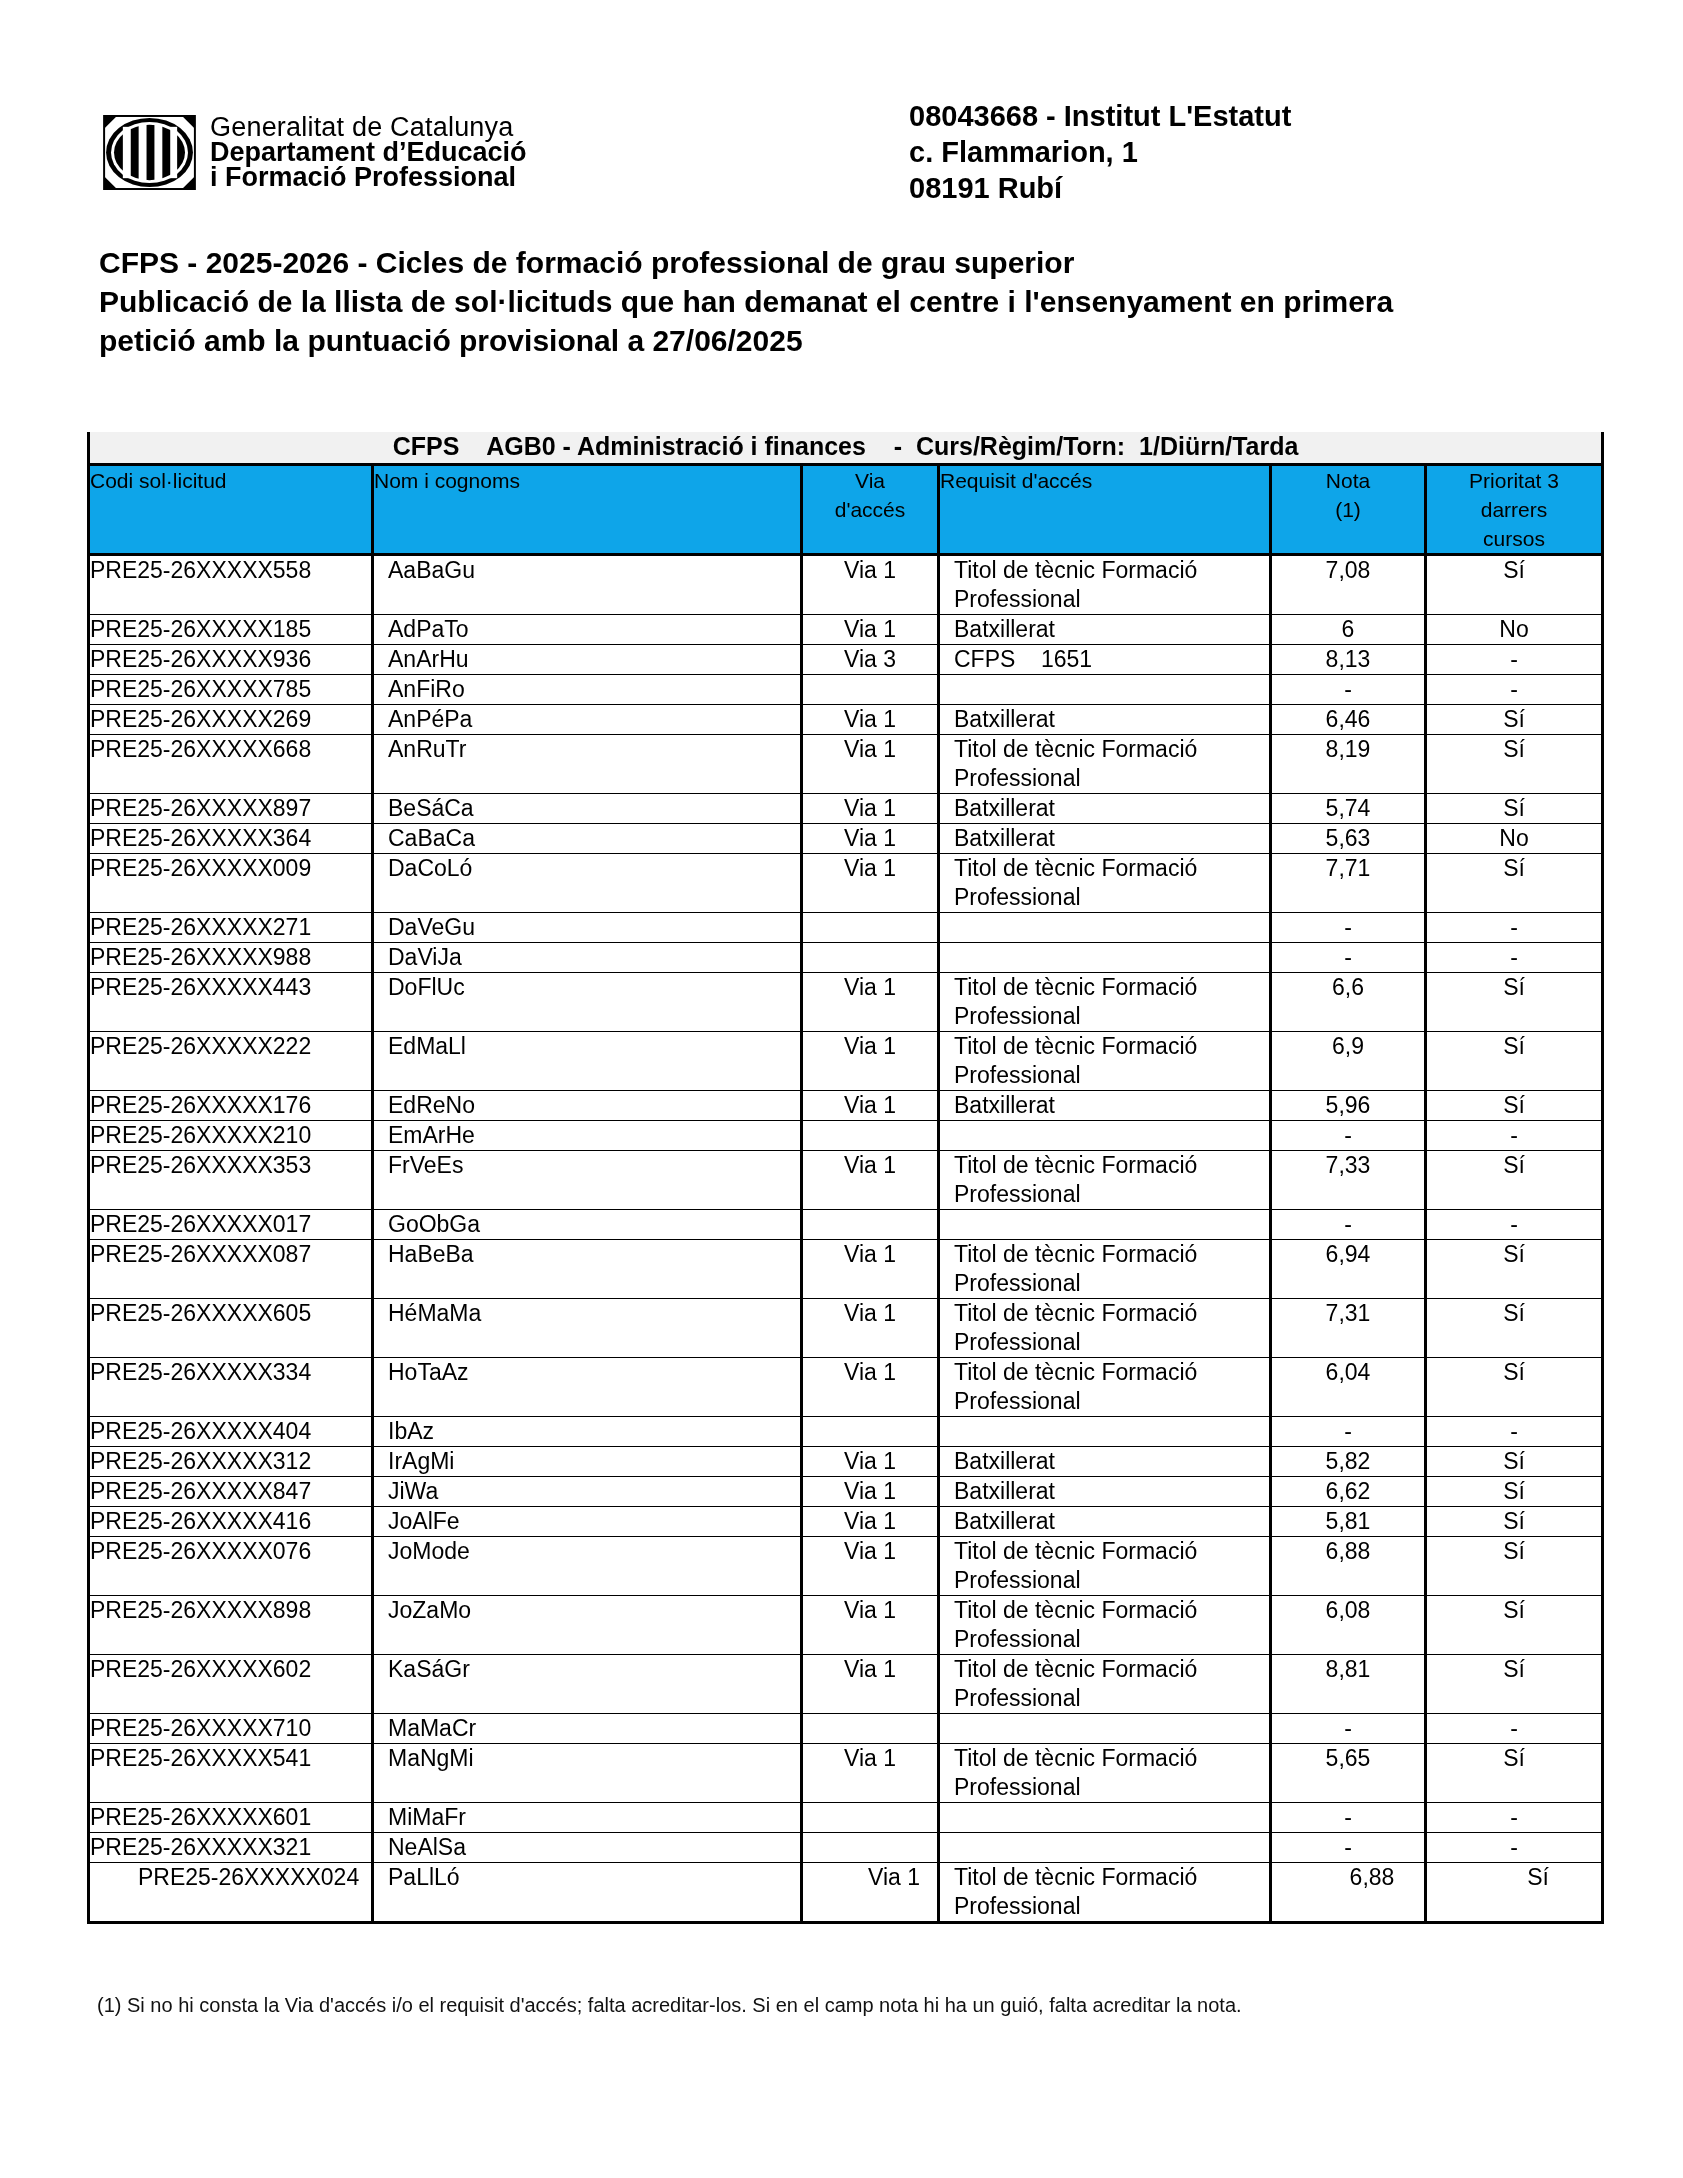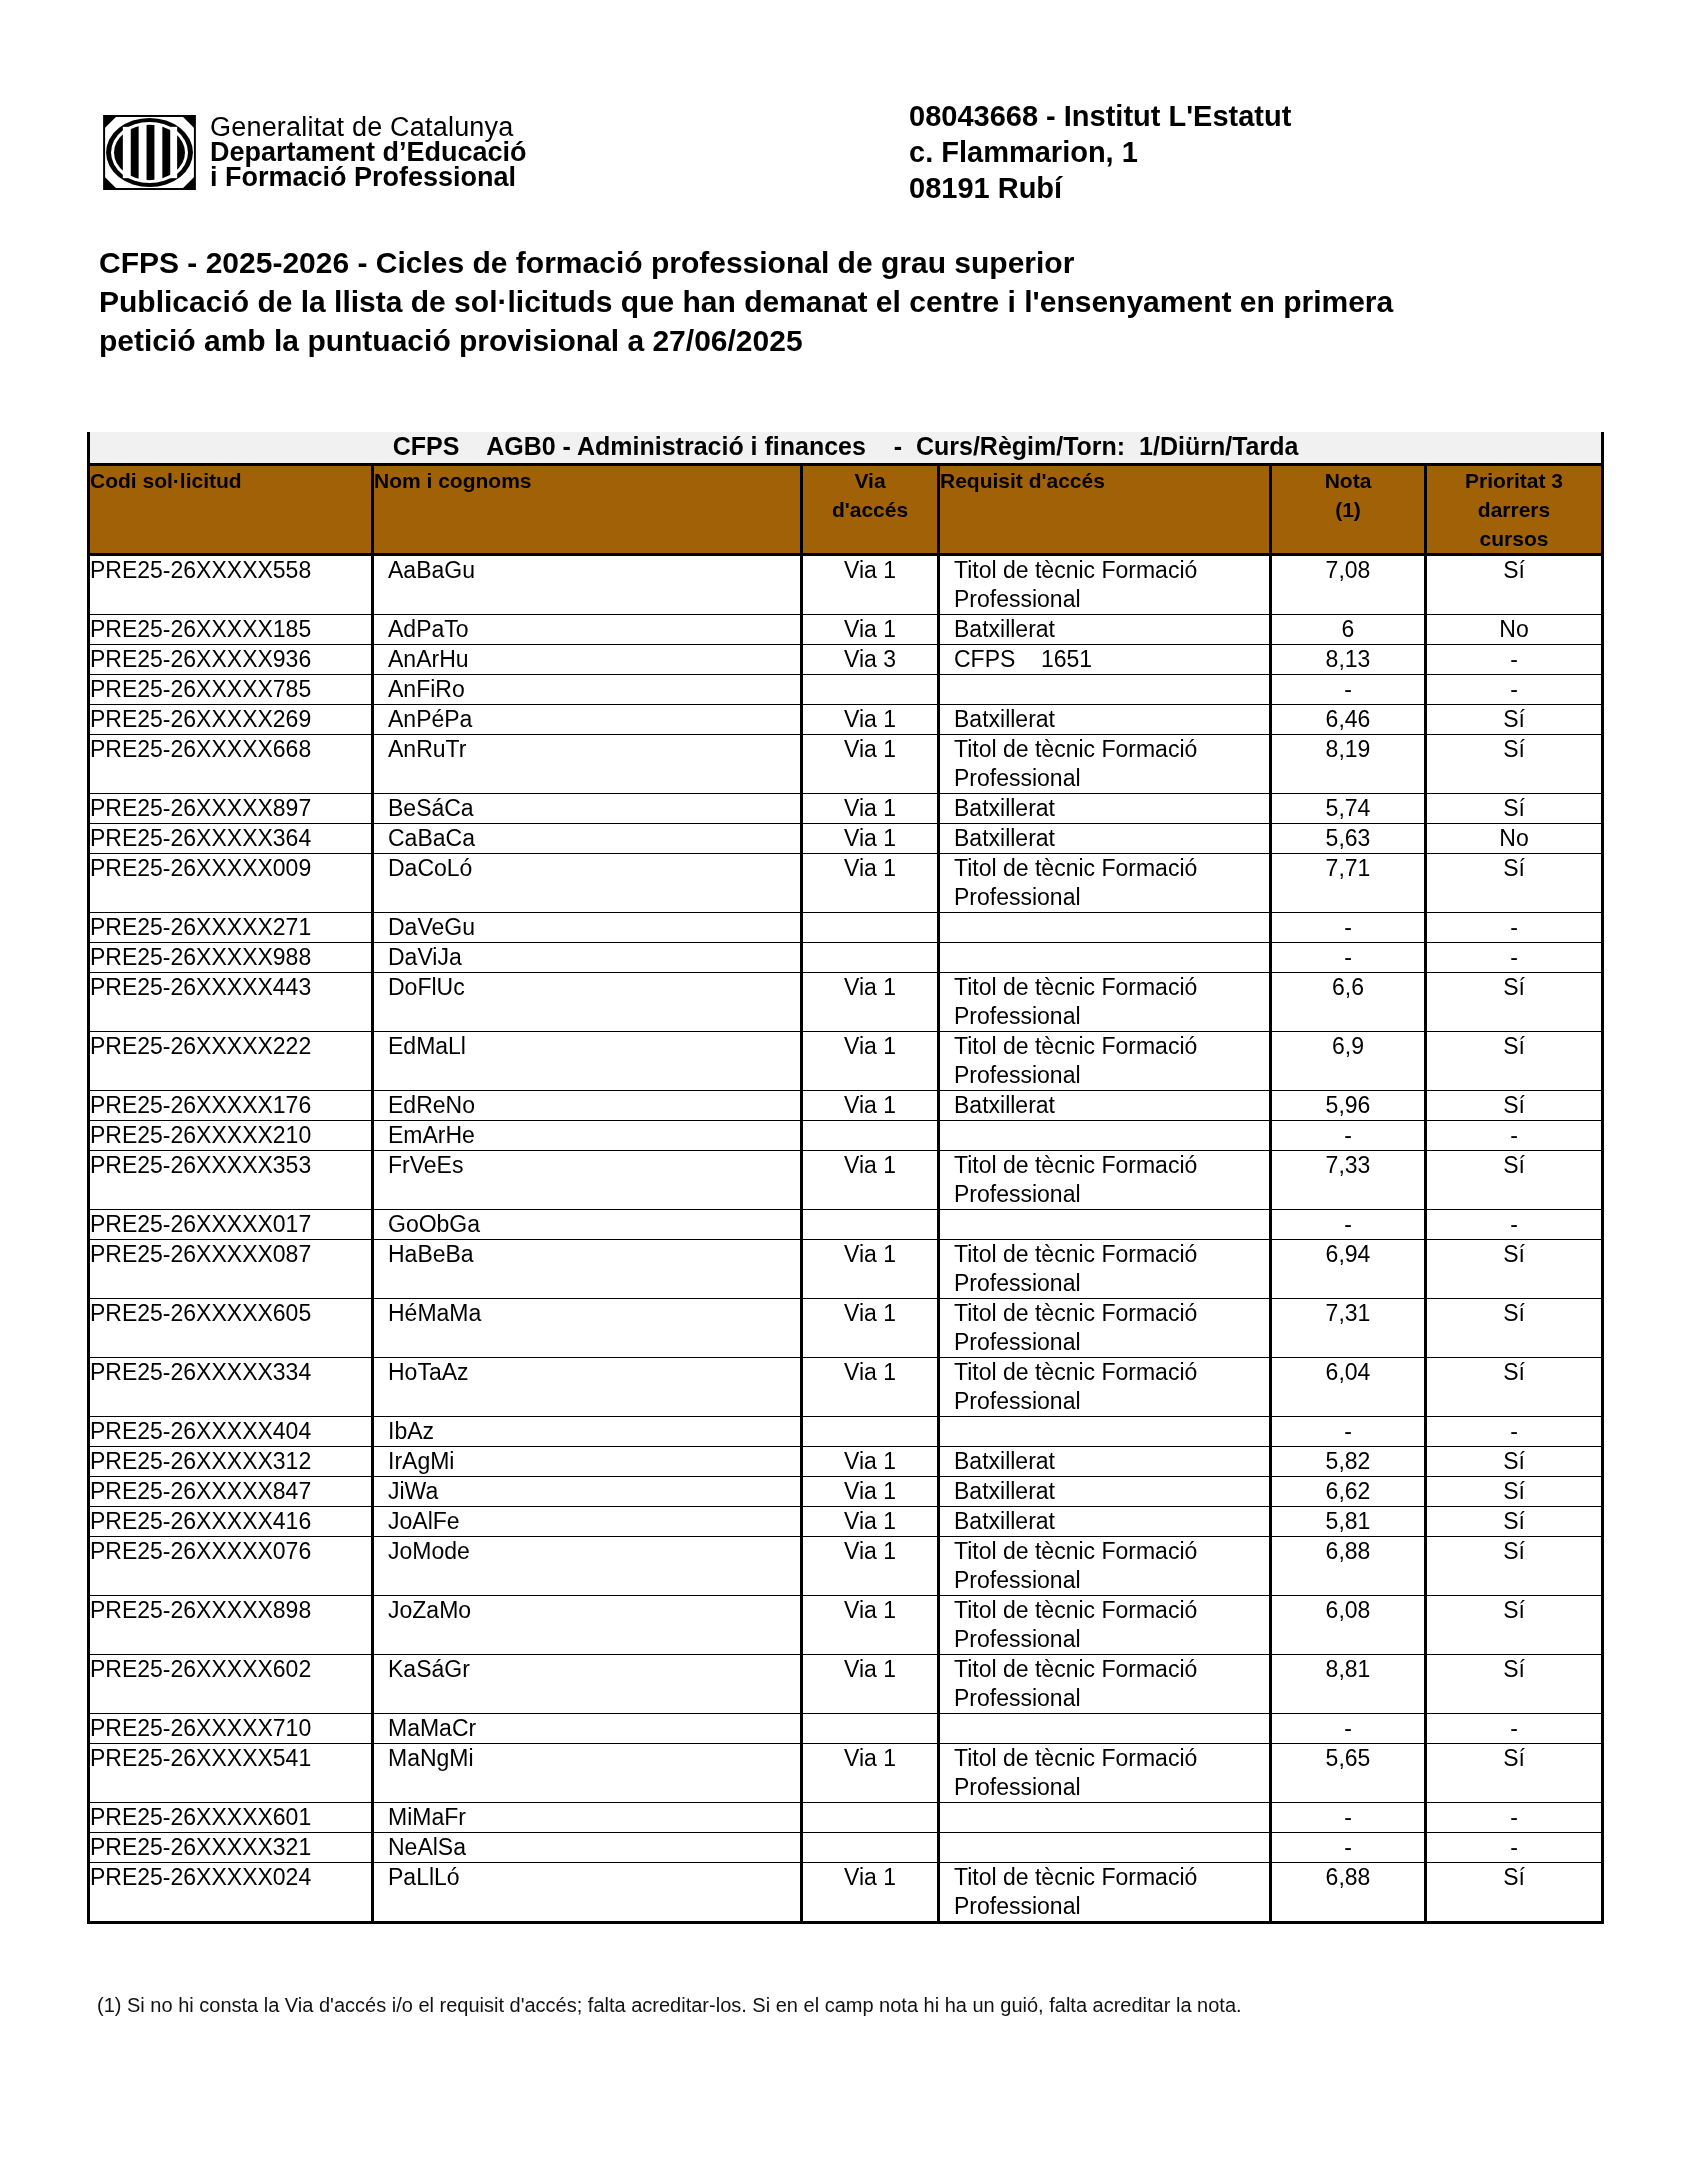--- a/index.html
+++ b/index.html
@@ -6,25 +6,25 @@
   body{width:1683px;height:2178px;position:relative;overflow:hidden;font-family:"Liberation Sans",sans-serif;color:#000;}
   .logo{position:absolute;left:103px;top:115px;width:93px;height:75px;}
   .logo-text{position:absolute;left:210px;top:115px;line-height:25px;}
   .logo-text .l1{font-size:27px;font-weight:normal;letter-spacing:0.2px;}
   .logo-text .l2,.logo-text .l3{font-size:27px;font-weight:bold;}
   .school{position:absolute;left:909px;top:98px;font-size:29px;line-height:36px;font-weight:bold;}
   .title{position:absolute;left:99px;top:243px;font-size:30px;font-weight:bold;line-height:39px;}
   table.list{position:absolute;left:87px;top:432px;width:1514px;border-collapse:collapse;table-layout:fixed;font-size:23px;}
   table.list td, table.list th{padding:0;vertical-align:top;line-height:29px;}
   .caption-row td{background:#f1f1f1;border-left:3px solid #000;border-right:3px solid #000;border-bottom:3px solid #000;height:31px;text-align:center;font-weight:bold;font-size:25px;line-height:31px;}
-  .head-row th{background:#a16207;font-weight:bold;font-size:21px;line-height:27px;height:78px;border:3px solid #000;border-top:none;text-align:left;padding-left:14px;}
+  .head-row th{background:#0ea5e9;font-weight:normal;font-size:21px;line-height:27px;height:78px;border:3px solid #000;border-top:none;text-align:left;padding-left:14px;}
   .head-row th.c{text-align:center;padding-left:0;}
   tbody.rows td{border-left:3px solid #000;border-right:3px solid #000;border-bottom:1.5px solid #000;height:28px;}
   tbody.rows tr.dbl td{height:56px;}
-  tbody.rows tr:last-child td{border-bottom:3px solid #000;}
+  tbody.rows tr:last-child td{border-bottom:3px solid #000;padding-left:48px;}
   td.code{text-align:left;}
   td.name{padding-left:14px !important;}
   td.via{text-align:center;}
   td.req{padding-left:14px !important;}
   td.nota{text-align:center;}
   td.prio{text-align:center;}
   .footnote{position:absolute;left:97px;top:1994px;font-size:20px;color:#111;}
 </style>
 </head>
 <body>

